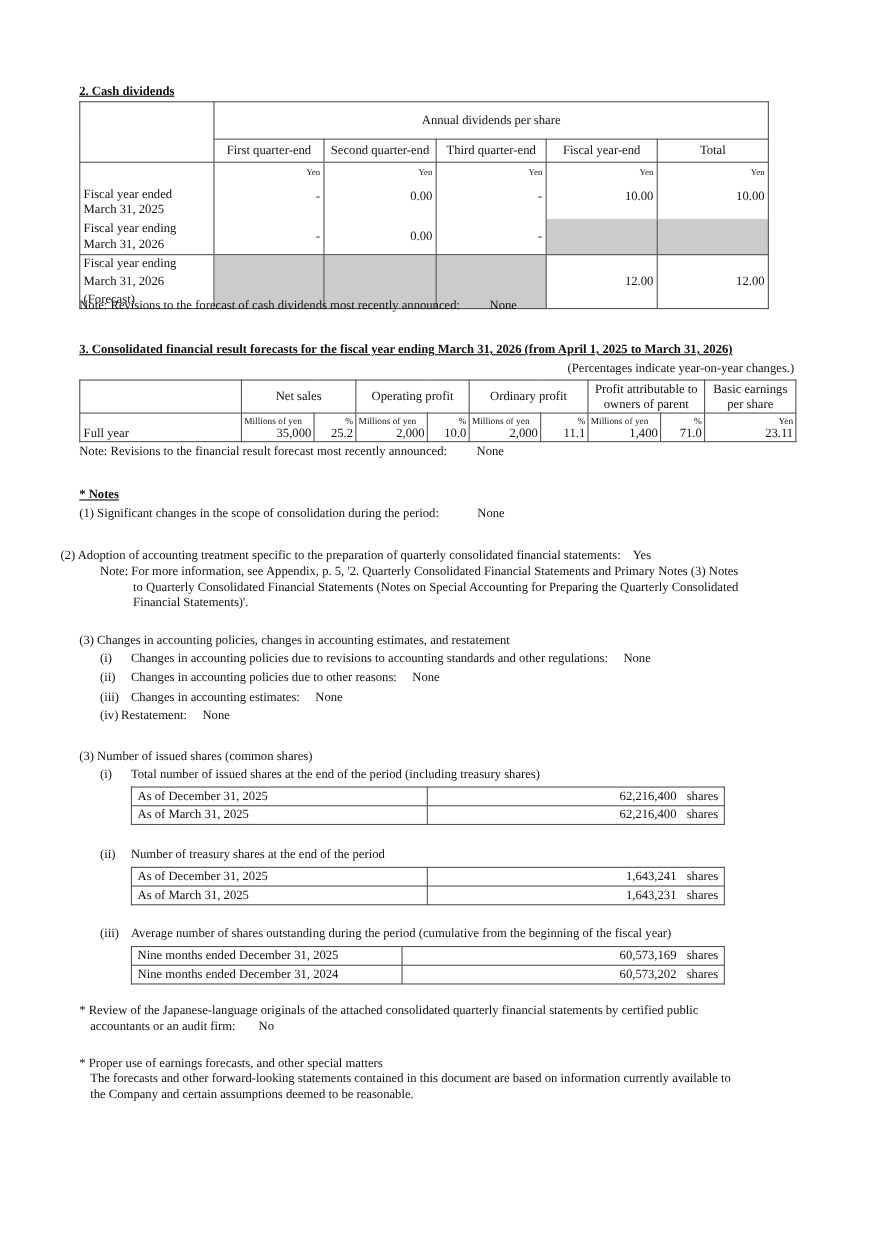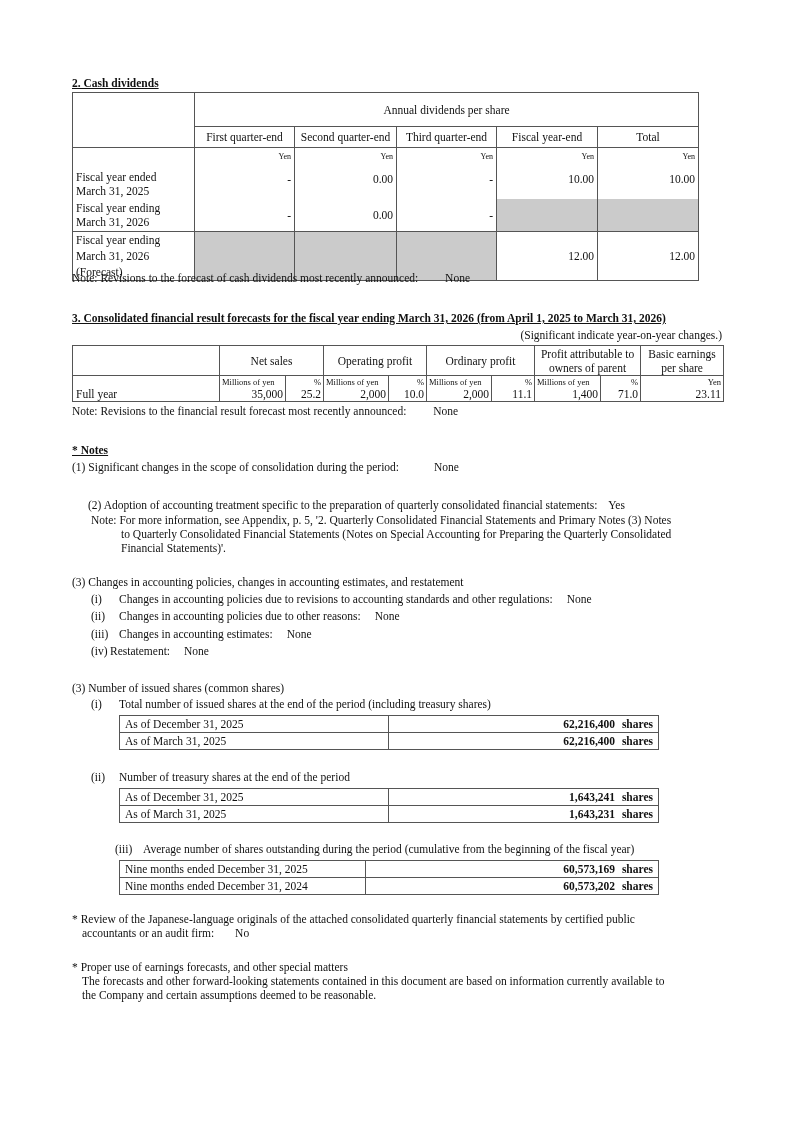--- a/index.html
+++ b/index.html
@@ -9,21 +9,21 @@
   .bold { font-weight:bold;text-decoration:underline; }
   table { border-collapse:collapse; position:absolute; table-layout:fixed; }
   td { border:1px solid #555; padding:0 3px; vertical-align:middle; font-size:11.5px; line-height:14px; }
   .r { text-align:right; }
   .c { text-align:center; }
   .gray { background:#cbcbcb; }
   .nob-t { border-top:none; }
   .nob-b { border-bottom:none; }
   .small { font-size:9px; line-height:11px; }
   .sh td { height:16px; padding:0 5px; }
-  .sh .num { text-align:right;font-weight:bold; }
+  .sh .num { text-align:right; }
   .sh .num span.u { display:inline-block; width:38px; text-align:right; }
 </style>
 </head>
 <body>
 
 <div class="abs bold" style="left:72px;top:77px;">2. Cash dividends</div>
 
 <table style="left:72px;top:92px;width:626px;">
   <colgroup>
     <col style="width:122px">
@@ -99,21 +99,21 @@
   </tr>
 </tbody>
   </table>
 
 <div class="abs" style="left:72px;top:272px;">
   <span>Note: Revisions to the forecast of cash dividends most recently announced:</span>
   <span style="margin-left:24px">None</span>
 </div>
 
 <div class="abs bold" style="left:72px;top:312px;">3. Consolidated financial result forecasts for the fiscal year ending March 31, 2026 (from April 1, 2025 to March 31, 2026)</div>
-<div class="abs" style="right:78px;top:329px;">(Significant indicate year-on-year changes.)</div>
+<div class="abs" style="right:78px;top:329px;">(Percentages indicate year-on-year changes.)</div>
 
 <table style="left:72px;top:345px;width:651px;">
   <colgroup>
     <col style="width:147px">
     <col style="width:66px">
       <col style="width:38px">
     <col style="width:65px">
       <col style="width:38px">
     <col style="width:65px">
       <col style="width:43px">
@@ -182,21 +182,21 @@
   <span>Note: Revisions to the financial result forecast most recently announced:</span>
   <span style="margin-left:24px">None</span>
 </div>
 
 <div class="abs bold" style="left:72px;top:444px;">* Notes</div>
 <div class="abs" style="left:72px;top:461px;">
   <span>(1) Significant changes in the scope of consolidation during the period:</span>
   <span style="margin-left:32px">None</span>
 </div>
 
-<div class="abs" style="left:88px;top:499px;">
+<div class="abs" style="left:55px;top:499px;">
   <span>(2) Adoption of accounting treatment specific to the preparation of quarterly consolidated financial statements:</span>
   <span style="margin-left:8px">Yes</span>
 </div>
 <div class="abs" style="left:91px;top:514px;">Note: For more information, see Appendix, p. 5, '2. Quarterly Consolidated Financial Statements and Primary Notes (3) Notes</div>
 <div class="abs" style="left:121px;top:528px;">to Quarterly Consolidated Financial Statements (Notes on Special Accounting for Preparing the Quarterly Consolidated</div>
 <div class="abs" style="left:121px;top:542px;">Financial Statements)'.</div>
 
 <div class="abs" style="left:72px;top:576px;">(3) Changes in accounting policies, changes in accounting estimates, and restatement</div>
 <div class="abs" style="left:91px;top:593px;">
   <span style="display:inline-block;width:28px">(i)</span><span>Changes in accounting policies due to revisions to accounting standards and other regulations:</span><span style="margin-left:14px">None</span>
@@ -246,21 +246,21 @@
     <td>As of December 31, 2025</td>
     <td class="num"><span>1,643,241</span><span class="u">shares</span></td>
   </tr>
   <tr>
     <td>As of March 31, 2025</td>
     <td class="num"><span>1,643,231</span><span class="u">shares</span></td>
   </tr>
 </tbody>
   </table>
 
-<div class="abs" style="left:91px;top:843px;margin-left:24px;">
+<div class="abs" style="left:91px;top:843px;">
   <span style="display:inline-block;width:28px">(iii)</span><span>Average number of shares outstanding during the period (cumulative from the beginning of the fiscal year)</span>
 </div>
 <table class="sh" style="left:119px;top:860px;width:539px;">
   <colgroup>
       <col style="width:246px">
       <col style="width:293px">
     </colgroup>
   <tbody>
       <tr>
     <td>Nine months ended December 31, 2025</td>

